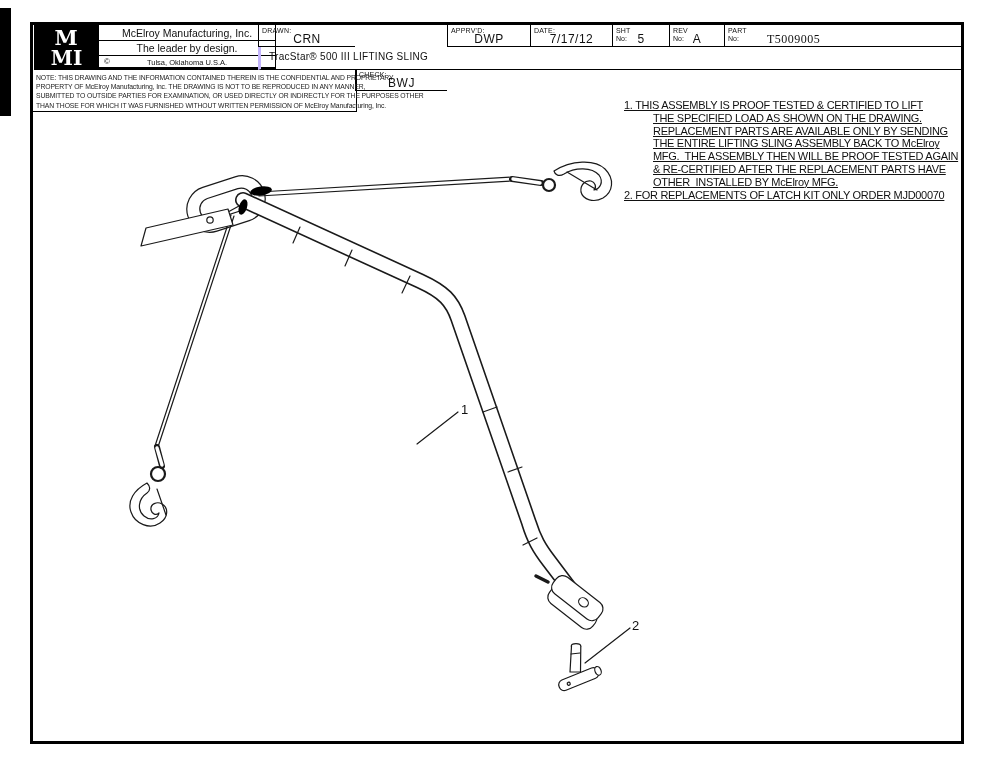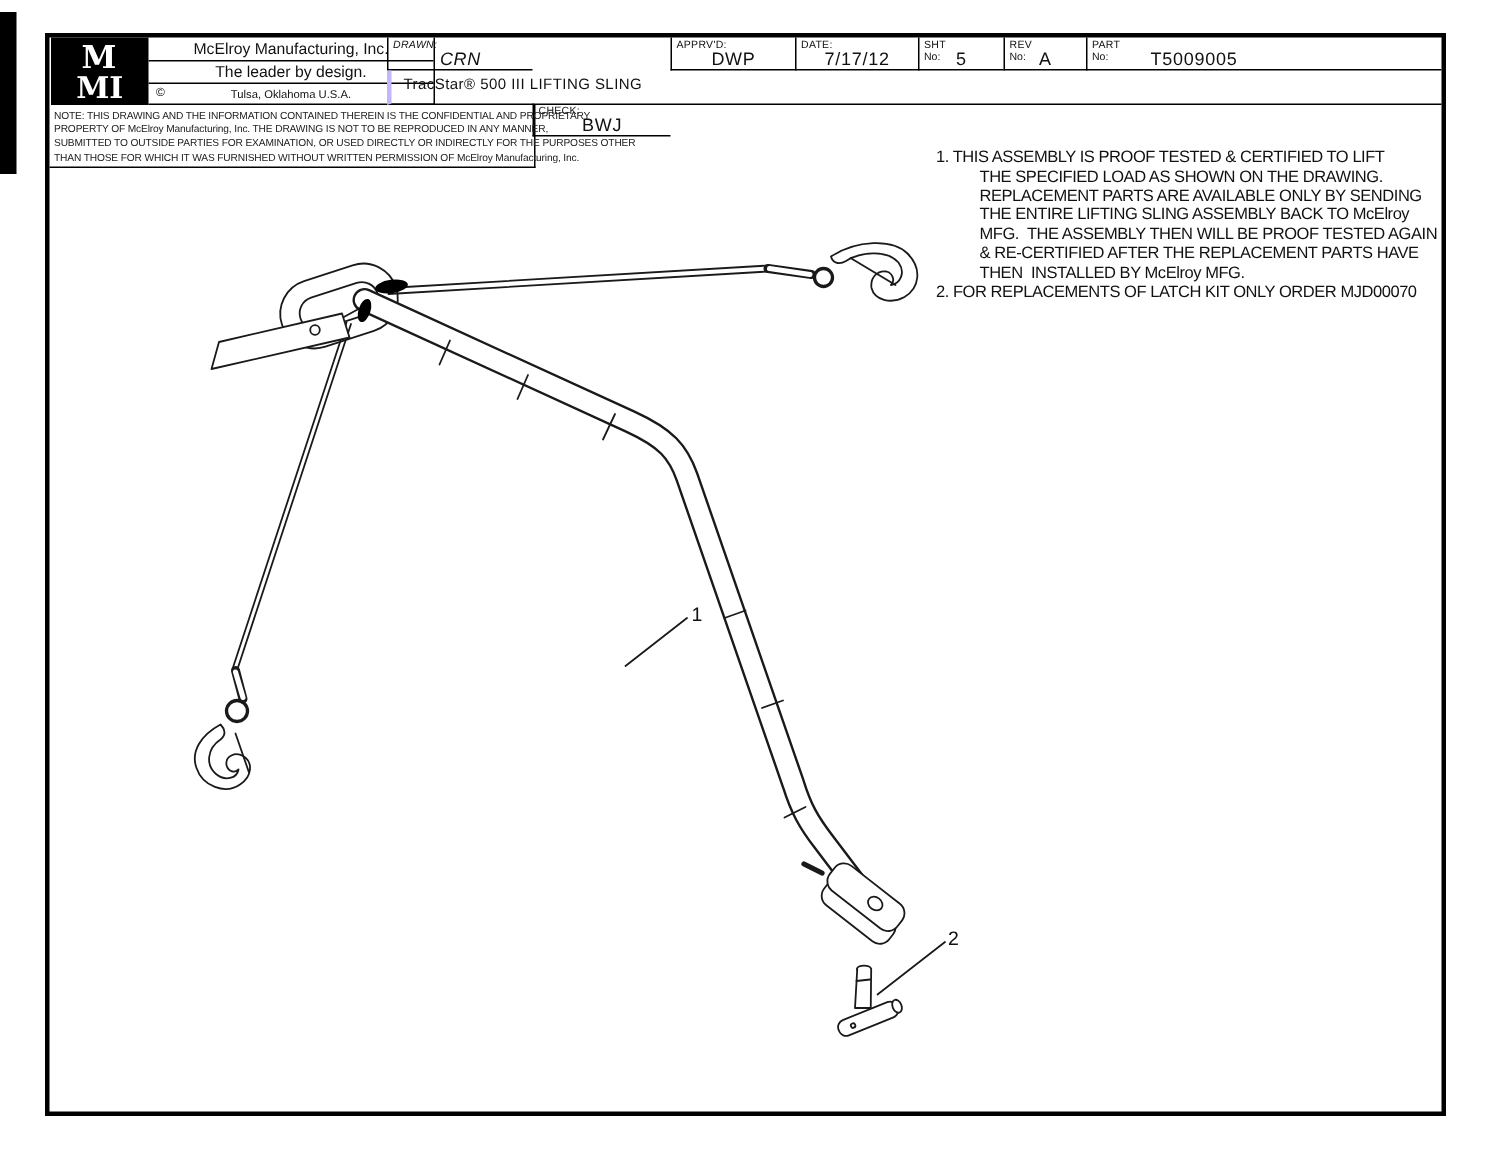--- a/index.html
+++ b/index.html
@@ -15,52 +15,52 @@
   }
   
   .logo-box {
     position:absolute; left:34px; top:25px; width:65px; height:45px;
     background:#000; color:#fff; text-align:center;
     font-family:"DejaVu Serif", serif; font-weight:bold; line-height:1;
   }
   .logo-top { font-size:21px; margin-top:2px; letter-spacing:1px; }
   .logo-bottom { font-size:20px; letter-spacing:0px; }
   .company-box {
-    position:absolute; left:99px; top:25px; width:191px; height:45px;
-    border-right:1px solid #000; border-bottom:1px solid #000000;
+    position:absolute; left:99px; top:25px; width:177px; height:45px;
+    border-right:1px solid #000; border-bottom:3px solid #000000;
   }
   .company-row { position:relative; text-align:center; overflow:hidden; white-space:nowrap; }
   .company-name { height:16px; border-bottom:1px solid #000; font-size:10.5px; padding-top:2px; }
   .company-tagline { height:15px; border-bottom:1px solid #000; font-size:10.5px; padding-top:1px; }
   .company-location { height:13px; font-size:7.5px; padding-top:2px; }
   .company-symbol { position:absolute; left:5px; top:1px; font-size:8px; }
   .field-cell {
     position:absolute; top:25px; height:22px;
     border-left:1px solid #000; border-bottom:1px solid #000;
     font-size:7px;
   }
   .field-label { position:absolute; left:3px; top:2px; letter-spacing:0.2px; }
   .field-label2 { position:absolute; left:3px; top:10px; }
   .field-value { position:absolute; left:0; right:0; top:7px; text-align:center; font-size:12px; letter-spacing:0.5px; }
-  .field-value.left { text-align:left; left:42px; }
+  .field-value.left { text-align:left; left:42px;font-family:Liberation Serif, serif; }
   .title-row {
     position:absolute; left:258px; top:47px; width:703px; height:23px;
     border-left:3px solid #c4b5fd; border-bottom:1px solid #000;
     font-size:10px; padding:4px 0 0 8px; letter-spacing:0.3px;
   }
   .disclaimer-box {
     position:absolute; left:33px; top:70px; width:324px; height:42px;
     border-right:1px solid #000; border-bottom:1px solid #000;
     padding:3px 2px 0 3px;
   }
   .disclaimer-line { font-size:6.8px; line-height:9.2px; letter-spacing:-0.1px; white-space:pre; color:#222; }
   
   .notes-block { position:absolute; left:624px; top:99px; width:345px; }
   .notes-heading { font-size:11.5px; font-weight:bold; text-decoration:underline; letter-spacing:-0.2px; margin-bottom:2px; }
-  .note-line { font-size:11px; line-height:12.8px; letter-spacing:-0.3px; white-space:pre; }
+  .note-line { font-size:11px; line-height:12.8px; letter-spacing:-0.3px; white-space:pre;text-decoration:underline; }
   .note-line.indent { margin-left:29px; }
   
   .drawing-svg { position:absolute; left:0; top:0; }
   .callout-text { font-size:13px; fill:#111; font-family:"Liberation Sans", sans-serif; }
 </style>
 </head>
 <body>
 
 <div class="page">
 
@@ -74,21 +74,21 @@
 
   <div class="company-box">
     <div class="company-row company-name">McElroy Manufacturing, Inc.</div>
     <div class="company-row company-tagline">The leader by design.</div>
     <div class="company-row company-location">
       <span class="company-symbol">©</span>
       <span>Tulsa, Oklahoma U.S.A.</span>
     </div>
   </div>
 
-  <div class="field-cell" style="left:258px;width:97px;font-style:italic;">
+  <div class="field-cell" style="left:258px;width:97px;">
     <span class="field-label">DRAWN:</span>
     <span class="field-value">CRN</span>
   </div>
   <div class="field-cell" style="left:355px;width:92px;margin-top:44px;">
     <span class="field-label">CHECK:</span>
     <span class="field-value">BWJ</span>
   </div>
   <div class="field-cell" style="left:447px;width:83px;padding-left:34px;">
     <span class="field-label">APPRV'D:</span>
     <span class="field-value">DWP</span>
@@ -122,21 +122,21 @@
     <div class="disclaimer-line">THAN THOSE FOR WHICH IT WAS FURNISHED WITHOUT WRITTEN PERMISSION OF McElroy Manufacturing, Inc.</div>
   </div>
 
   <div class="notes-block">
     <div class="note-line">1. THIS ASSEMBLY IS PROOF TESTED &amp; CERTIFIED TO LIFT</div>
     <div class="note-line indent">THE SPECIFIED LOAD AS SHOWN ON THE DRAWING.</div>
     <div class="note-line indent">REPLACEMENT PARTS ARE AVAILABLE ONLY BY SENDING</div>
     <div class="note-line indent">THE ENTIRE LIFTING SLING ASSEMBLY BACK TO McElroy</div>
     <div class="note-line indent">MFG.  THE ASSEMBLY THEN WILL BE PROOF TESTED AGAIN</div>
     <div class="note-line indent">&amp; RE-CERTIFIED AFTER THE REPLACEMENT PARTS HAVE</div>
-    <div class="note-line indent">THEN  INSTALLED BY McElroy MFG.</div>
+    <div class="note-line indent">OTHER  INSTALLED BY McElroy MFG.</div>
     <div class="note-line">2. FOR REPLACEMENTS OF LATCH KIT ONLY ORDER MJD00070</div>
   </div>
 
   <svg class="drawing-svg" width="993" height="768" viewBox="0 0 993 768">
     <g stroke="#1a1a1a" fill="none" stroke-width="1.2" stroke-linecap="round" stroke-linejoin="round">
 
       <g>
         <line x1="259" y1="192" x2="512" y2="177"></line>
         <line x1="259" y1="196" x2="512" y2="181"></line>
         <line x1="512" y1="179" x2="541" y2="183" stroke-width="6"></line>

